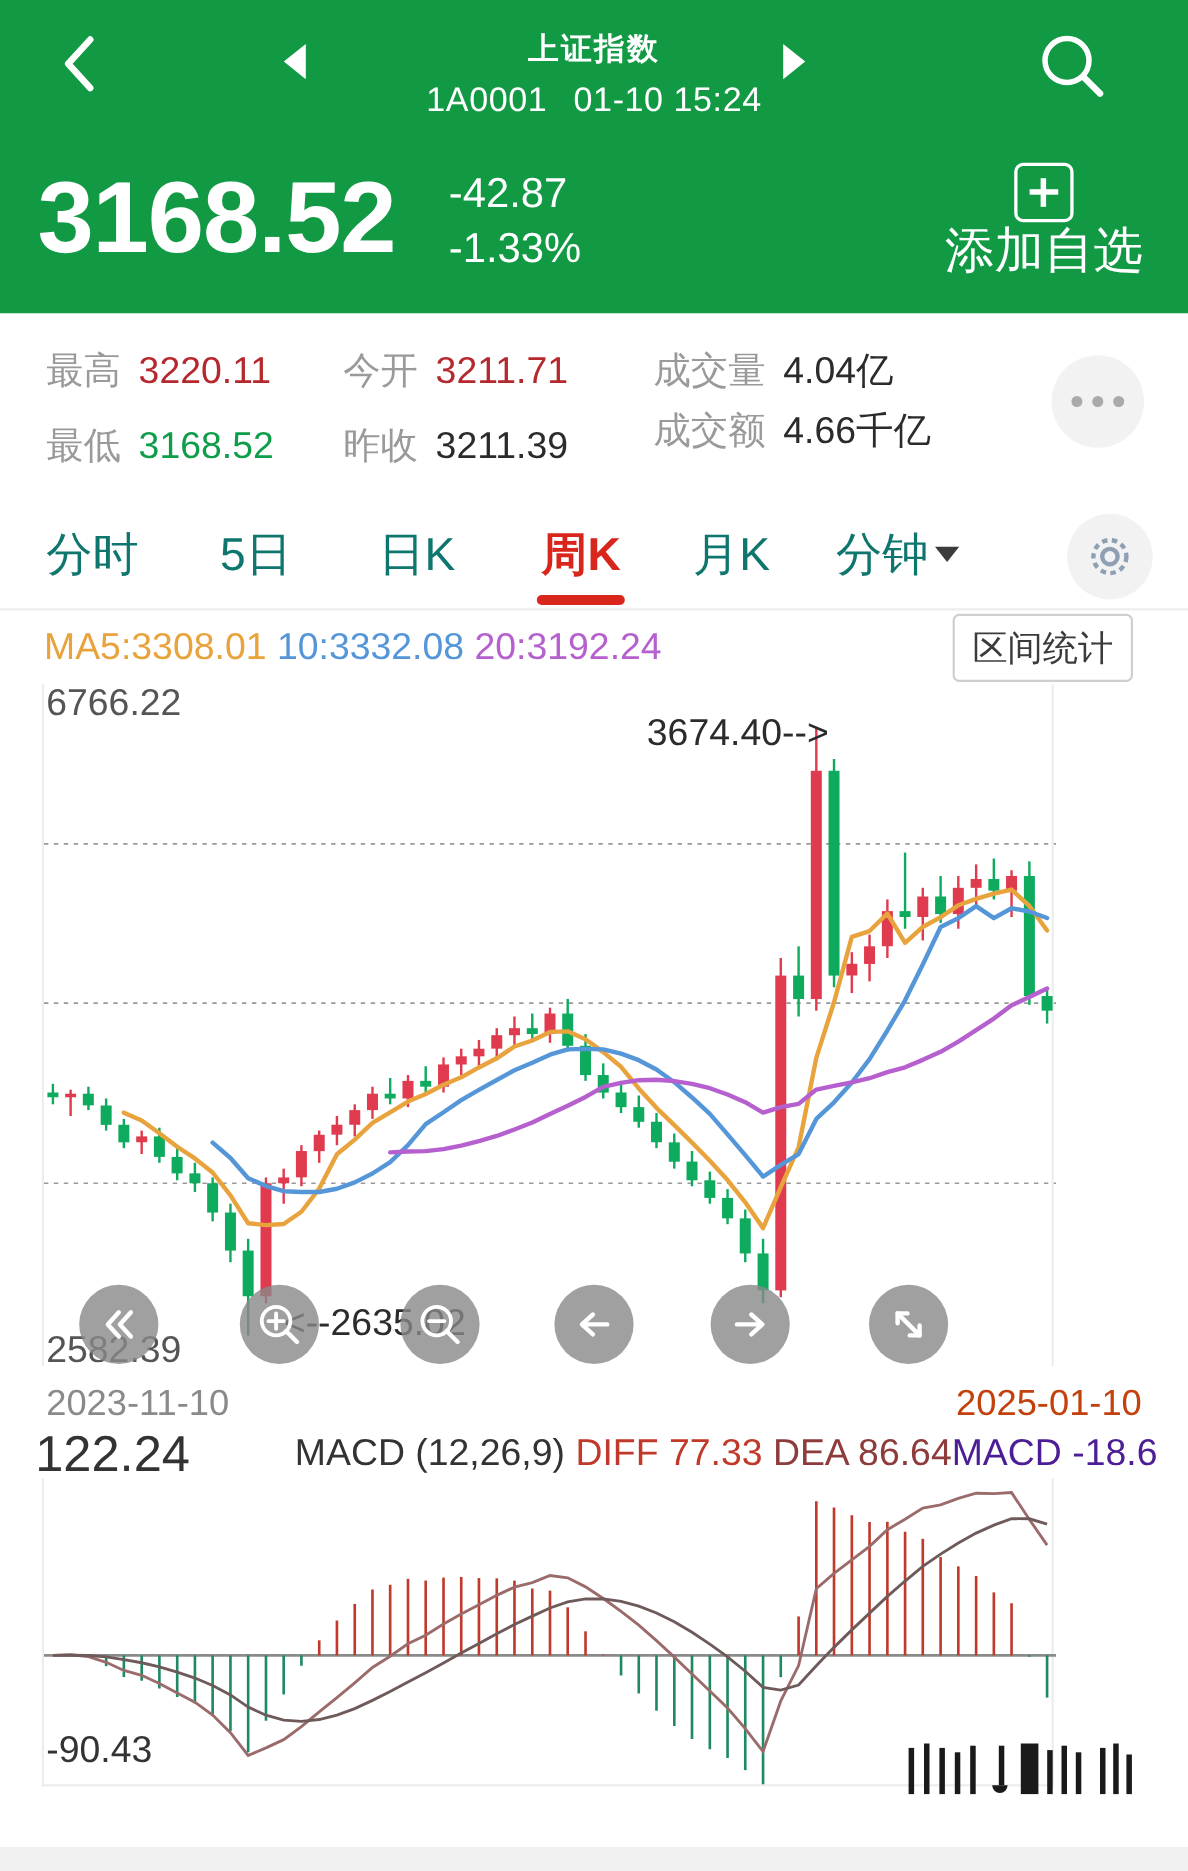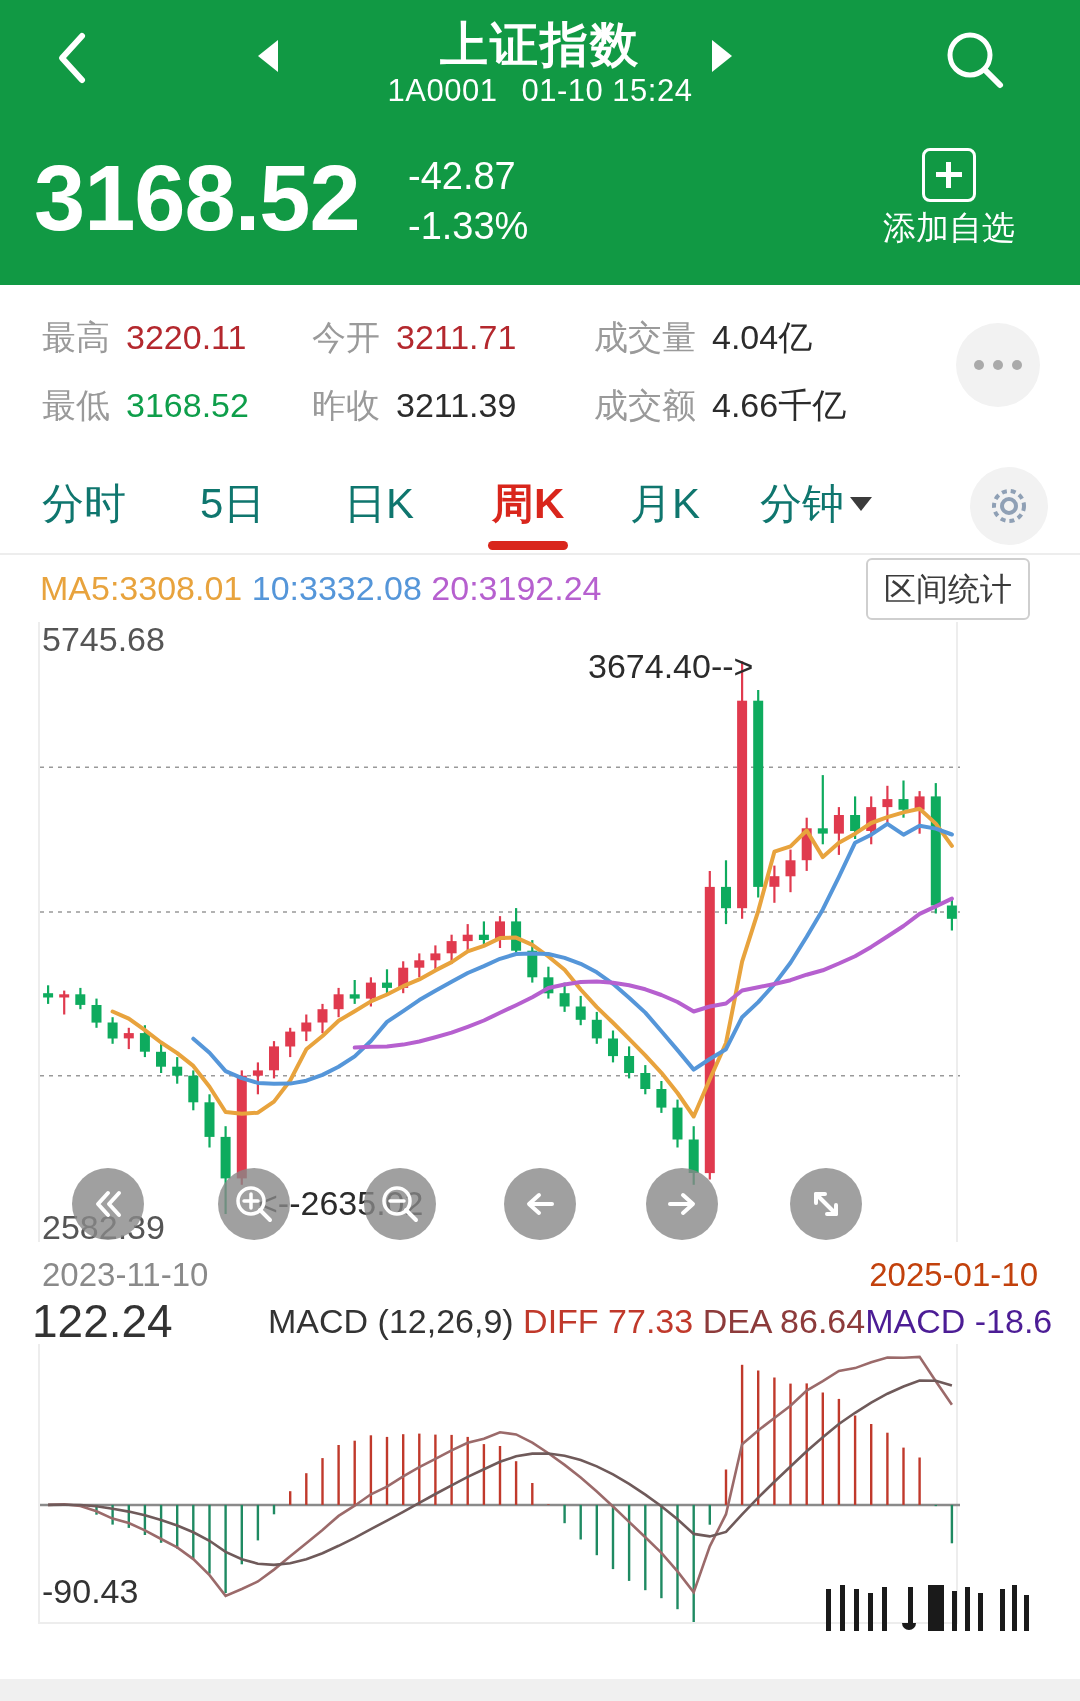--- a/index.html
+++ b/index.html
@@ -34,21 +34,21 @@
   .hdr-next {
     position: absolute; left: 712px; top: 40px;
     width: 0; height: 0;
     border-top: 16px solid transparent;
     border-bottom: 16px solid transparent;
     border-left: 20px solid #ffffff;
   }
   .hdr-title {
     position: absolute; left: 0; top: 20px; width: 1080px;
     text-align: center;
-    font-size: 48px; font-weight: bold; letter-spacing: 2px;
+    font-size: 28px; font-weight: bold; letter-spacing: 2px;
     line-height: 50px;
   }
   .hdr-sub {
     position: absolute; left: 0; top: 70px; width: 1080px;
     text-align: center;
     font-size: 31px; line-height: 42px; letter-spacing: 0.5px;
   }
   .hdr-sub .code { margin-right: 24px; }
   .hdr-search {
     position: absolute; right: 70px; top: 26px; width: 70px; height: 70px;
@@ -74,21 +74,21 @@
   .add-fav-box {
     width: 54px; height: 54px; margin: 0 auto 6px auto;
     border: 3px solid #ffffff; border-radius: 8px;
     position: relative;
   }
   .add-fav-box::before, .add-fav-box::after {
     content: ""; position: absolute; background: #ffffff;
   }
   .add-fav-box::before { left: 11px; top: 21px; width: 26px; height: 5px; }
   .add-fav-box::after  { left: 21px; top: 11px; width: 5px; height: 26px; }
-  .add-fav-label { font-size: 33px; line-height: 40px; }
+  .add-fav-label { font-size: 45px; line-height: 40px; }
 
   
   .stats {
     position: absolute; left: 0; top: 285px; width: 1080px; height: 172px;
     background: #ffffff;
   }
   .stat-cell { position: absolute; font-size: 34px; line-height: 40px; white-space: nowrap; }
   .stat-label { color: #9a9a9a; }
   .stat-val { margin-left: 16px; font-weight: 500; }
   .val-red   { color: #b4282e; }
@@ -266,21 +266,21 @@
     <div class="stat-cell" style="left:594px; top:32px;">
       <span class="stat-label">成交量</span><span class="stat-val val-dark">4.04亿</span>
     </div>
 
     <div class="stat-cell" style="left:42px;  top:100px;">
       <span class="stat-label">最低</span><span class="stat-val val-green">3168.52</span>
     </div>
     <div class="stat-cell" style="left:312px; top:100px;">
       <span class="stat-label">昨收</span><span class="stat-val val-dark">3211.39</span>
     </div>
-    <div class="stat-cell" style="left:594px; top:100px;">
+    <div class="stat-cell" style="left:594px; top:87px;">
       <span class="stat-label">成交额</span><span class="stat-val val-dark">4.66千亿</span>
     </div>
 
     <div class="dots-btn">
       <i></i>
       <i></i>
       <i></i>
     </div>
   </div>
 
@@ -305,21 +305,21 @@
 
   <div class="ma-row">
     <div class="ma-txt">
       <span class="ma5">MA5:3308.01</span>
       <span class="ma10">10:3332.08</span>
       <span class="ma20">20:3192.24</span>
     </div>
     <div class="range-btn">区间统计</div>
   </div>
 
-  <div class="axis-top">5745.68</div>
+  <div class="axis-top">6766.22</div>
   <div class="axis-bot">2582.39</div>
   <div class="ann-high">3674.40--&gt;</div>
   <div class="ann-low">&lt;--2635.02</div>
 
   <div class="chart-wrap">
     <svg class="chart-svg" id="kchart" width="920" height="620" viewBox="0 0 920 620">
         <line x1="0" y1="145.2" x2="920" y2="145.2" stroke="#999" stroke-width="1.5" stroke-dasharray="4 5"></line>
         <line x1="0" y1="289.9" x2="920" y2="289.9" stroke="#999" stroke-width="1.5" stroke-dasharray="4 5"></line>
         <line x1="0" y1="453.7" x2="920" y2="453.7" stroke="#999" stroke-width="1.5" stroke-dasharray="4 5"></line>
         <line x1="8.1" y1="363.3" x2="8.1" y2="381.9" stroke="#0eab5e" stroke-width="2.2"></line>

